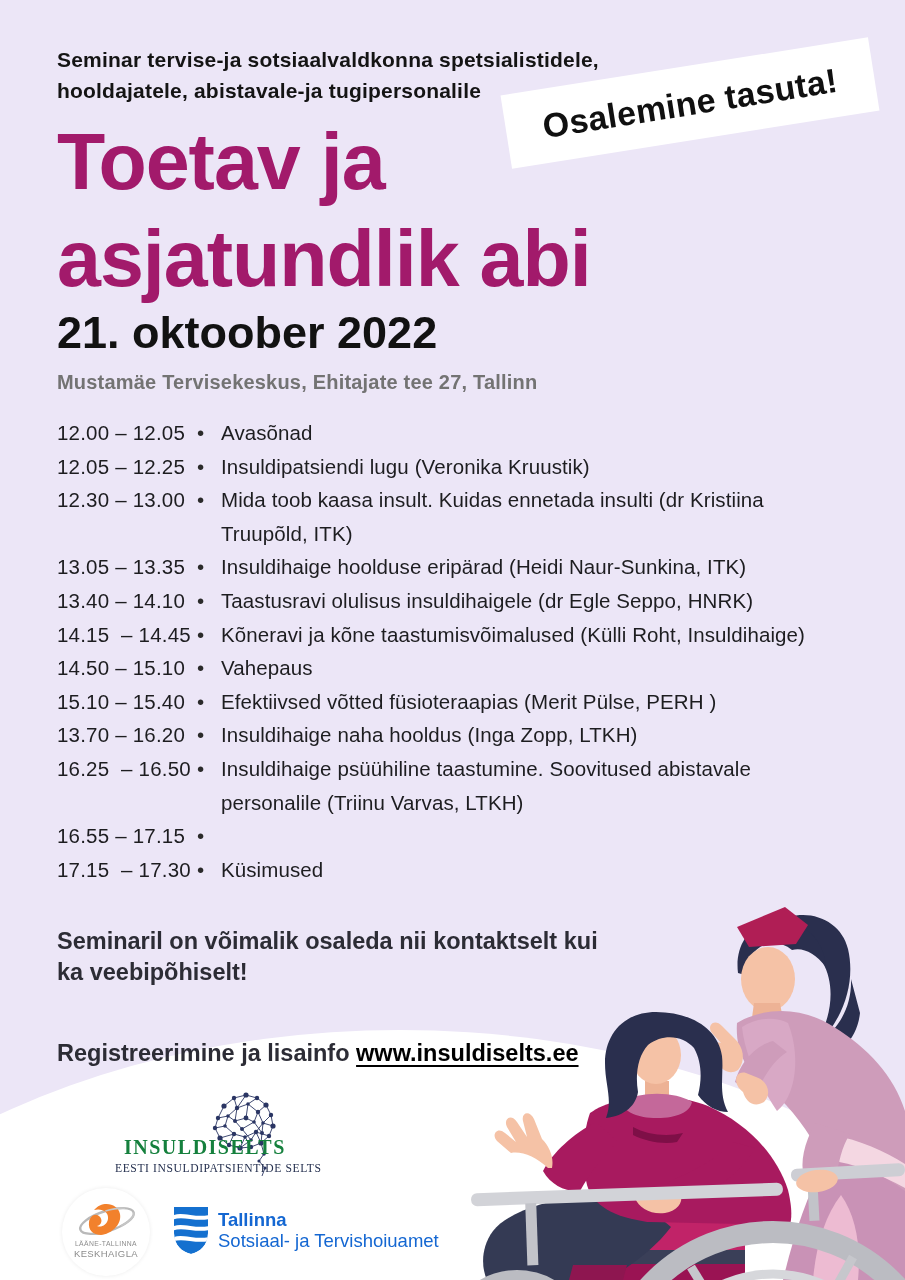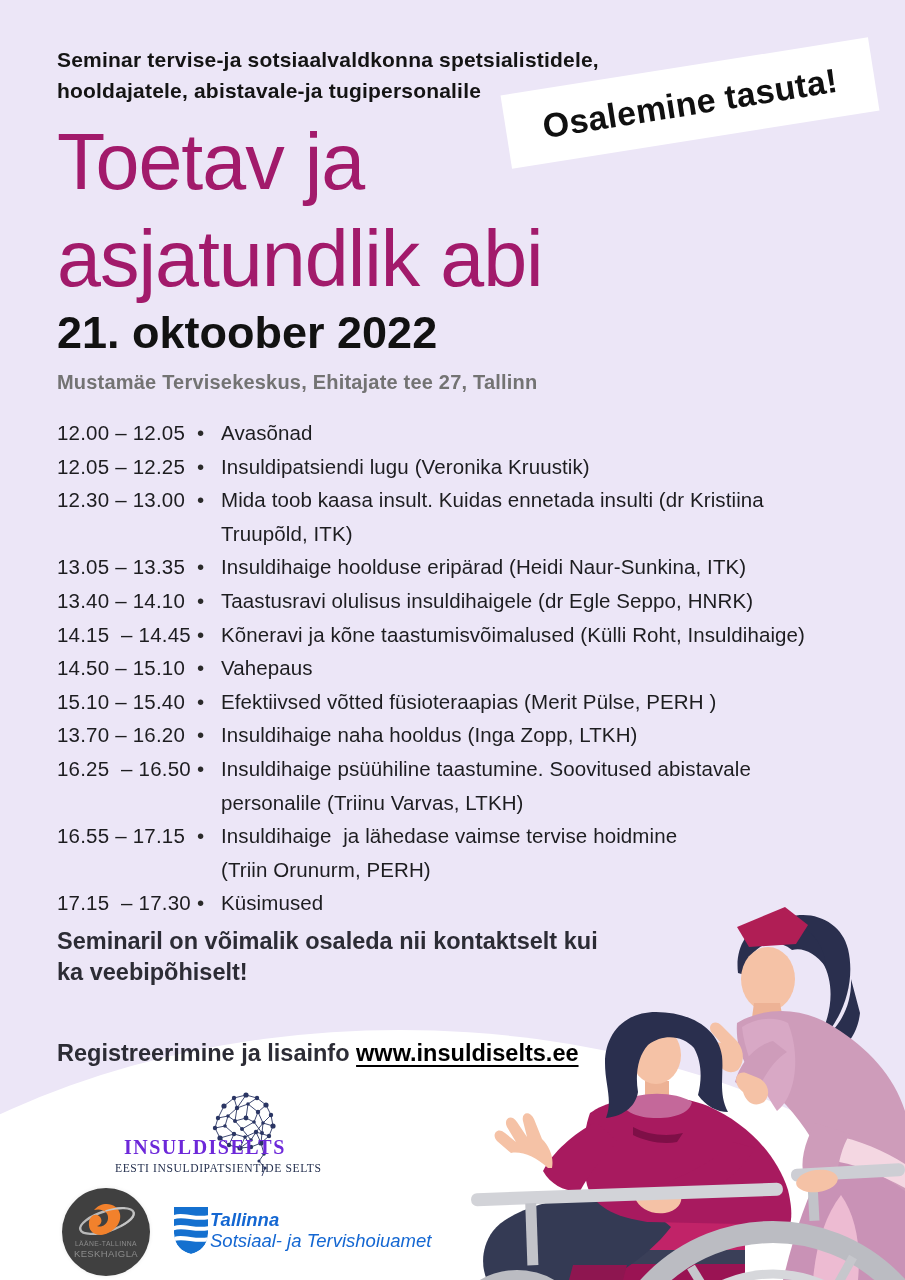--- a/index.html
+++ b/index.html
@@ -9,21 +9,21 @@
     font-family:"Liberation Sans",sans-serif;color:#1c1c1e;
   }
   
   .white-curve{
     position:absolute;left:-300px;top:1030px;width:1400px;height:940px;
     background:#ffffff;border-radius:50%;
   }
   
   .head-block{position:absolute;left:57px;top:44px;width:800px;}
   .note{font-size:21px;line-height:31px;font-weight:700;color:#141414;letter-spacing:.2px;}
-  .title{margin-top:7px;font-size:79px;line-height:97px;font-weight:400;color:#A21A6B;letter-spacing:-1px;}
+  .title{margin-top:7px;font-size:79px;line-height:97px;font-weight:700;color:#A21A6B;letter-spacing:-1px;}
   .date{font-size:45px;line-height:52px;font-weight:700;color:#121212;}
   .venue{margin-top:12px;font-size:20px;font-weight:700;color:#737373;letter-spacing:.2px;}
   
   .badge{
     position:absolute;left:504px;top:66px;width:372px;height:74px;
     background:#ffffff;transform:rotate(-9deg);
     display:flex;align-items:center;justify-content:center;
     font-size:34px;font-weight:700;color:#101010;letter-spacing:.3px;
   }
   
@@ -32,30 +32,30 @@
   .srow .time{white-space:pre;letter-spacing:.2px;}
   .srow .bullet{text-align:left;padding-left:2px;color:#2a2a2a;}
   .srow .topic{white-space:pre-wrap;max-width:636px;letter-spacing:.1px;}
   
   .participation{position:absolute;left:57px;top:926px;font-size:23.5px;line-height:31px;font-weight:600;color:#2c2c35;white-space:pre-wrap;}
   .registration{position:absolute;left:57px;top:1040px;font-size:23.5px;font-weight:600;color:#2c2c35;}
   .registration a{color:#000000;font-weight:800;text-decoration:underline;text-underline-offset:4px;}
   
   .ins-logo{position:absolute;left:112px;top:1086px;width:220px;color:#1E2952;}
   .ins-brain{position:absolute;left:92px;top:2px;}
-  .ins-name{position:absolute;left:12px;top:50px;font-family:"Liberation Serif",serif;font-weight:700;font-size:20px;letter-spacing:1.5px;color:#6d28d9;}
+  .ins-name{position:absolute;left:12px;top:50px;font-family:"Liberation Serif",serif;font-weight:700;font-size:20px;letter-spacing:1.5px;color:#15803d;}
   .ins-sub{position:absolute;left:3px;top:76px;font-family:"Liberation Serif",serif;font-size:11.6px;letter-spacing:.6px;color:#25304f;white-space:nowrap;text-align:center;}
   
-  .kh-logo{position:absolute;left:62px;top:1188px;width:88px;height:88px;border-radius:50%;background:#404040;box-shadow:0 0 4px rgba(0,0,0,.08);}
+  .kh-logo{position:absolute;left:62px;top:1188px;width:88px;height:88px;border-radius:50%;background:#ffffff;box-shadow:0 0 4px rgba(0,0,0,.08);}
   .kh-text{position:absolute;left:0;right:0;text-align:center;color:#8c8c8c;font-weight:500;}
   .kh-line1{top:52px;font-size:6.8px;letter-spacing:.4px;}
   .kh-line2{top:60px;font-size:9.5px;letter-spacing:.4px;}
   
   .tl-logo{position:absolute;left:172px;top:1205px;display:flex;align-items:center;}
-  .tl-text{margin-left:0;color:#1467D2;font-style:italic;}
+  .tl-text{margin-left:8px;color:#1467D2;}
   .tl-name{font-size:18.5px;font-weight:700;line-height:21px;}
   .tl-dep{font-size:18.5px;font-weight:400;line-height:21px;}
   
   .illu{position:absolute;left:455px;top:895px;width:450px;height:385px;}
 </style>
 </head>
 <body>
 
 <div class="poster">
 
@@ -127,22 +127,20 @@
       </div>
       <div class="srow">
         <span class="time">16.25  – 16.50</span>
         <span class="bullet">•</span>
         <span class="topic">Insuldihaige psüühiline taastumine. Soovitused abistavale
 personalile (Triinu Varvas, LTKH)</span>
       </div>
       <div class="srow">
         <span class="time">16.55 – 17.15</span>
         <span class="bullet">•</span>
-        <span class="topic">Insuldihaige  ja lähedase vaimse tervise hoidmine
-(Triin Orunurm, PERH)</span>
       </div>
       <div class="srow">
         <span class="time">17.15  – 17.30</span>
         <span class="bullet">•</span>
         <span class="topic">Küsimused</span>
       </div>
     </div>
 
   <div class="participation">Seminaril on võimalik osaleda nii kontaktselt kui
 ka veebipõhiselt!</div>

